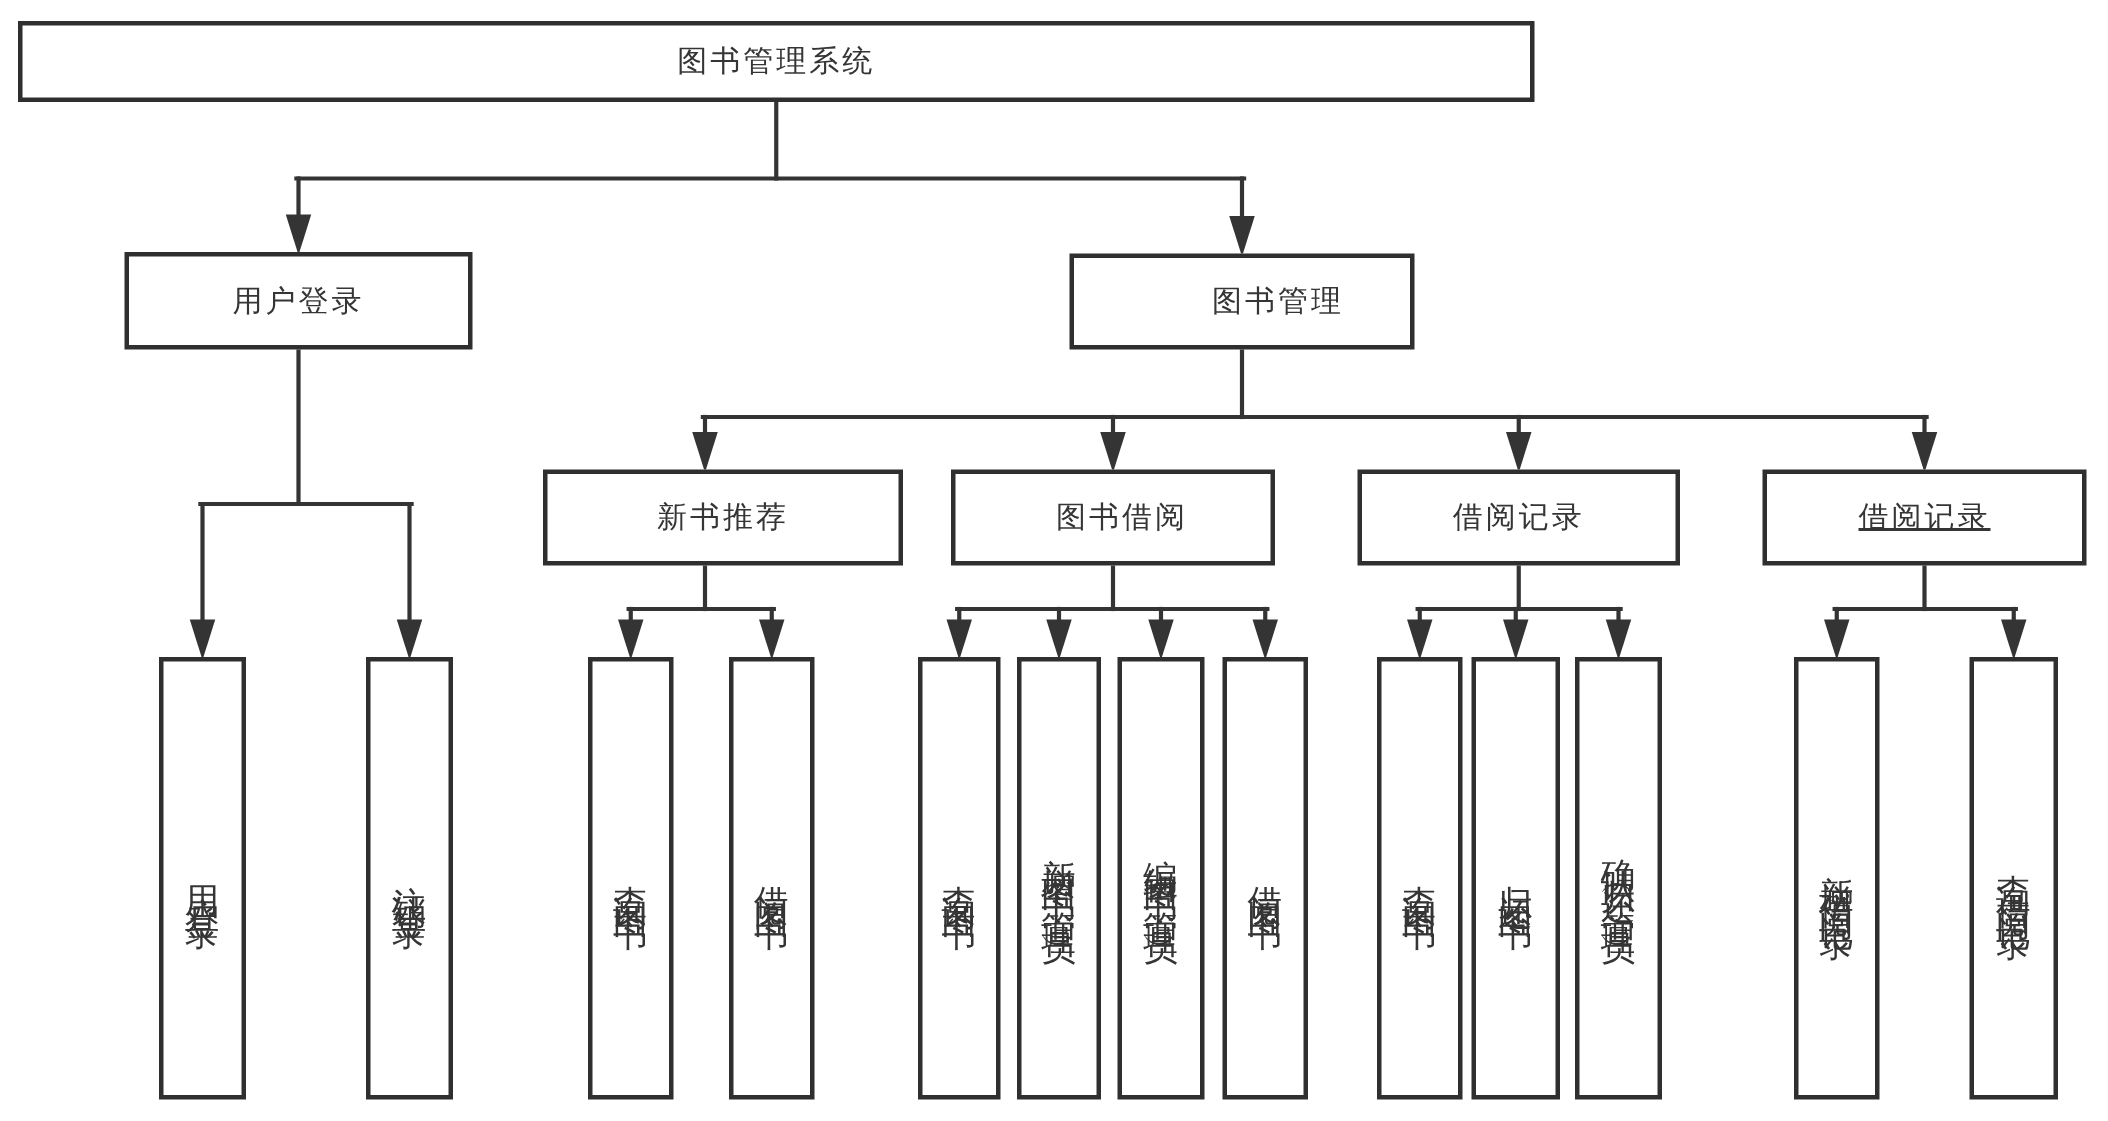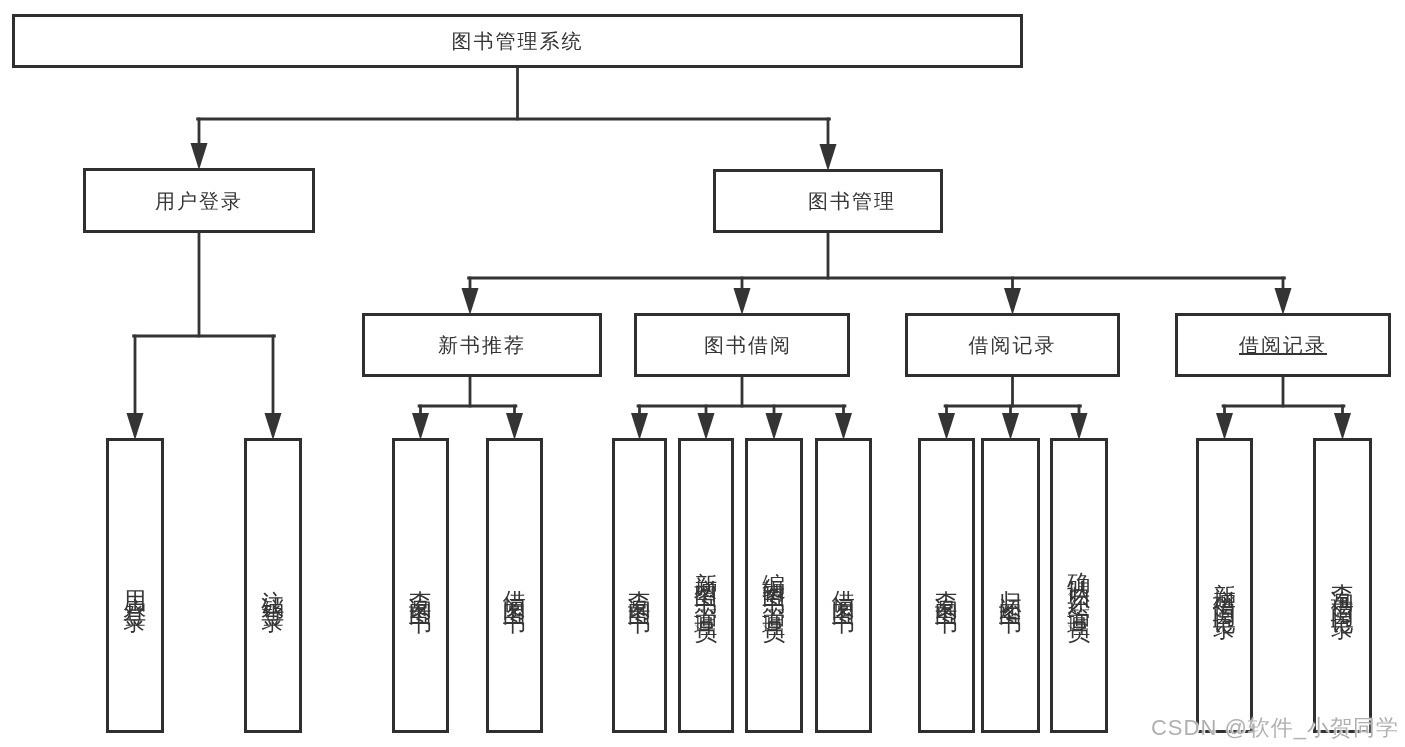--- a/index.html
+++ b/index.html
@@ -158,14 +158,13 @@
       <div class="node vertical" style="left: 1050px; top: 438px; width: 58px; height: 295px;">
         <span class="label">确认归还（管理员）</span>
       </div>
       <div class="node vertical" style="left: 1196px; top: 438px; width: 57px; height: 295px;">
         <span class="label">新增借阅记录</span>
       </div>
       <div class="node vertical" style="left: 1313px; top: 438px; width: 59px; height: 295px;">
         <span class="label">查询借阅记录</span>
       </div>
     </div>
-  <div class="watermark">CSDN @软件_小贺同学</div>
 </div>
 
 </body></html>

